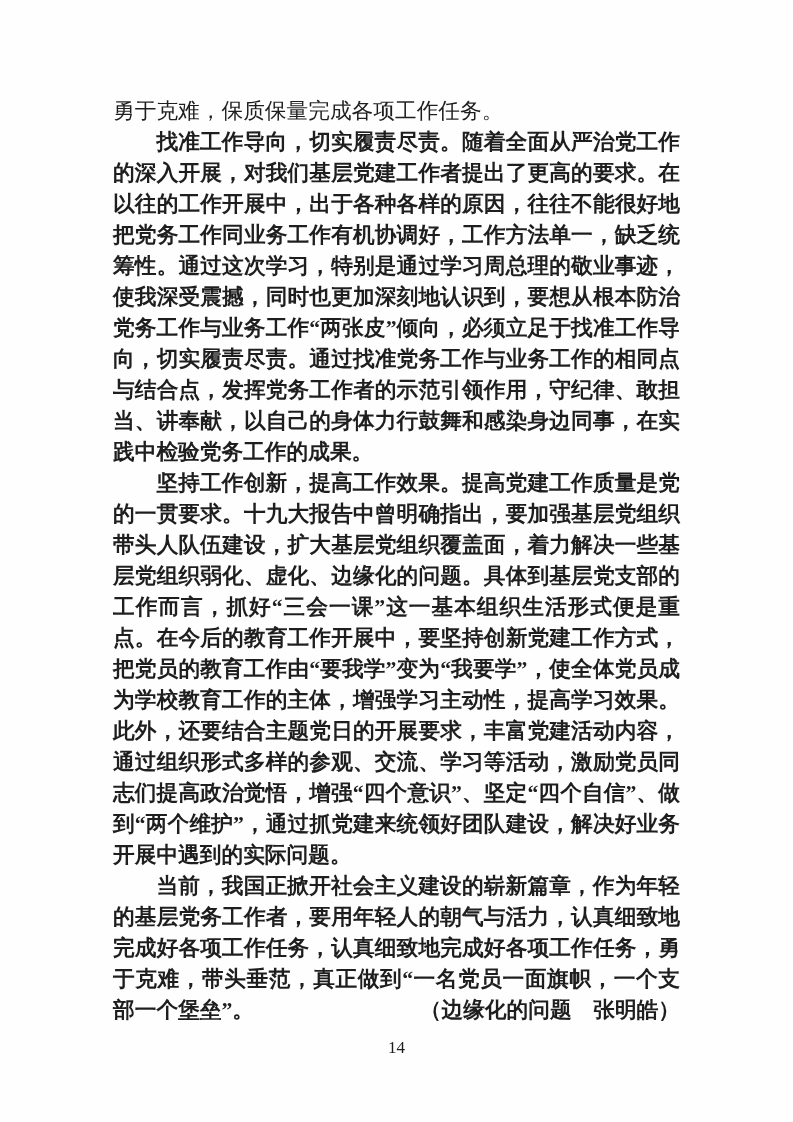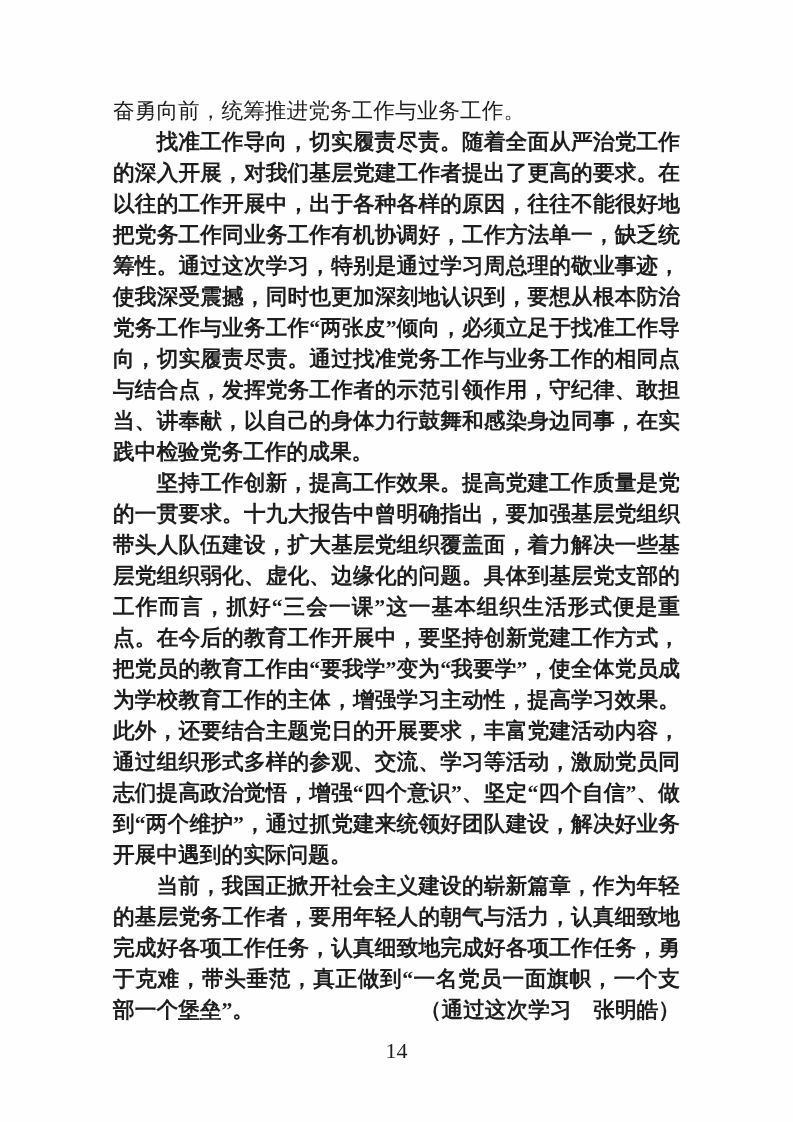--- a/index.html
+++ b/index.html
@@ -36,29 +36,29 @@
   }
   .signature {
     float: right;
   }
   .page-number {
     position: absolute;
     top: 1038px;
     left: 0;
     width: 100%;
     text-align: center;
-    font-size: 22px;
+    font-size: 17px;
     color: #1e1e1e;
     font-family: "Liberation Serif", serif;
   }
 </style>
 </head>
 <body>
 
 <div class="page">
   <div class="text-block">
-    <p class="para">奋勇向前，统筹推进党务工作与业务工作。</p>
+    <p class="para">勇于克难，保质保量完成各项工作任务。</p>
     <p class="para indent">找准工作导向，切实履责尽责。随着全面从严治党工作的深入开展，对我们基层党建工作者提出了更高的要求。在以往的工作开展中，出于各种各样的原因，往往不能很好地把党务工作同业务工作有机协调好，工作方法单一，缺乏统筹性。通过这次学习，特别是通过学习周总理的敬业事迹，使我深受震撼，同时也更加深刻地认识到，要想从根本防治党务工作与业务工作“两张皮”倾向，必须立足于找准工作导向，切实履责尽责。通过找准党务工作与业务工作的相同点与结合点，发挥党务工作者的示范引领作用，守纪律、敢担当、讲奉献，以自己的身体力行鼓舞和感染身边同事，在实践中检验党务工作的成果。</p>
     <p class="para indent">坚持工作创新，提高工作效果。提高党建工作质量是党的一贯要求。十九大报告中曾明确指出，要加强基层党组织带头人队伍建设，扩大基层党组织覆盖面，着力解决一些基层党组织弱化、虚化、边缘化的问题。具体到基层党支部的工作而言，抓好“三会一课”这一基本组织生活形式便是重点。在今后的教育工作开展中，要坚持创新党建工作方式，把党员的教育工作由“要我学”变为“我要学”，使全体党员成为学校教育工作的主体，增强学习主动性，提高学习效果。此外，还要结合主题党日的开展要求，丰富党建活动内容，通过组织形式多样的参观、交流、学习等活动，激励党员同志们提高政治觉悟，增强“四个意识”、坚定“四个自信”、做到“两个维护”，通过抓党建来统领好团队建设，解决好业务开展中遇到的实际问题。</p>
-    <p class="para indent"><span>当前，我国正掀开社会主义建设的崭新篇章，作为年轻的基层党务工作者，要用年轻人的朝气与活力，认真细致地完成好各项工作任务，认真细致地完成好各项工作任务，勇于克难，带头垂范，真正做到“一名党员一面旗帜，一个支部一个堡垒”。</span><span class="signature">（通过这次学习　张明皓）</span></p>
+    <p class="para indent"><span>当前，我国正掀开社会主义建设的崭新篇章，作为年轻的基层党务工作者，要用年轻人的朝气与活力，认真细致地完成好各项工作任务，认真细致地完成好各项工作任务，勇于克难，带头垂范，真正做到“一名党员一面旗帜，一个支部一个堡垒”。</span><span class="signature">（边缘化的问题　张明皓）</span></p>
   </div>
   <div class="page-number">14</div>
 </div>
 
 </body></html>

